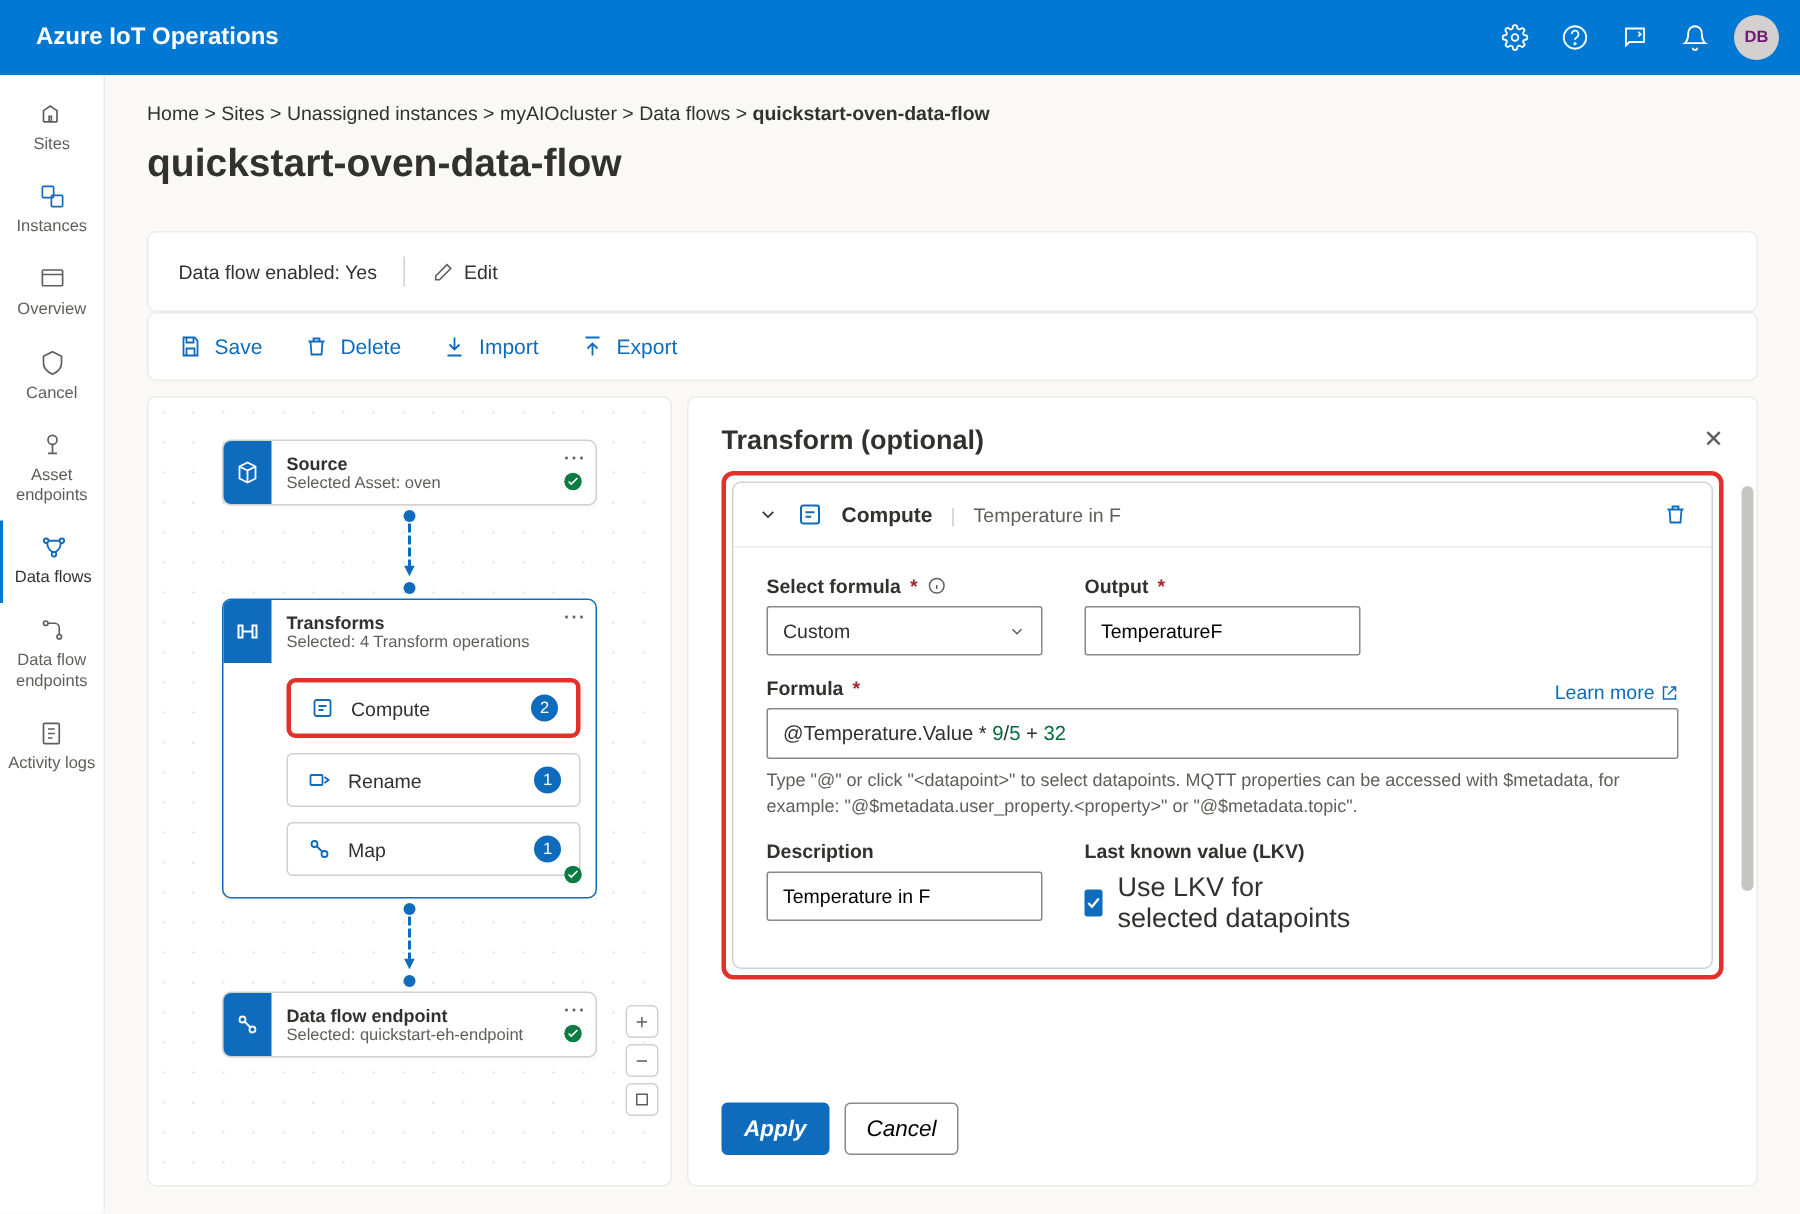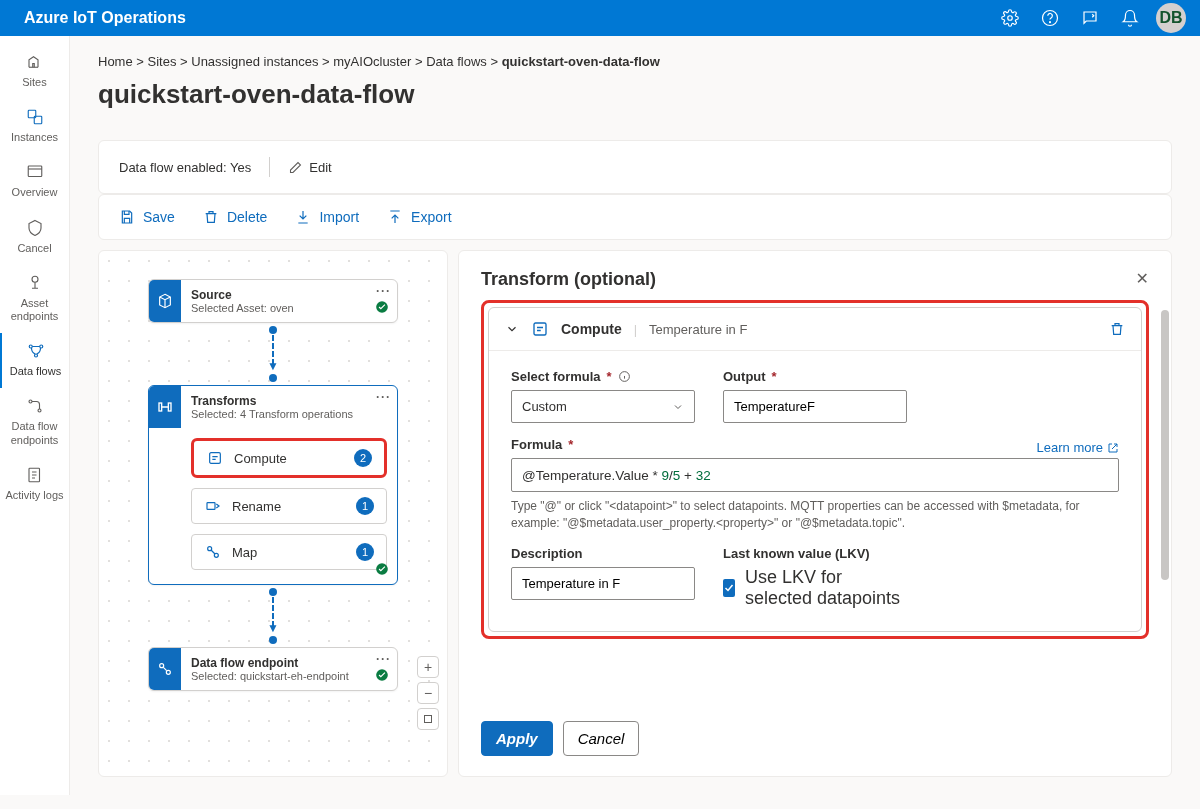--- a/index.html
+++ b/index.html
@@ -1,22 +1,22 @@
 <!DOCTYPE html>
 <html><head>
 <meta charset="utf-8">
 <style>
   * { box-sizing: border-box; margin: 0; padding: 0; font-family: "Segoe UI", -apple-system, sans-serif; }
   body { background: #faf9f8; width: 1200px; height: 809px; overflow: hidden; font-size: 13px; color: #323130; }
 
   
-  .topbar { background: #0078d4; color: #fff; height: 36px; display: flex; align-items: center; padding: 0 14px 0 24px; }
+  .topbar { background: #0078d4; color: #fff; height: 50px; display: flex; align-items: center; padding: 0 14px 0 24px; }
   .topbar .brand { font-weight: 600; font-size: 16px; flex: 1; }
   .topbar .icon-btn { width: 40px; height: 40px; display: flex; align-items: center; justify-content: center; color: #fff; cursor: pointer; }
-  .topbar .avatar { width: 30px; height: 30px; border-radius: 50%; background: #d4d0cf; color: #14532d; display: flex; align-items: center; justify-content: center; font-size: 16px; font-weight:600; margin-left: 6px; }
+  .topbar .avatar { width: 30px; height: 30px; border-radius: 50%; background: #d4d0cf; color: #701a75; display: flex; align-items: center; justify-content: center; font-size: 11px; font-weight:600; margin-left: 6px; }
 
   
   .shell { display: flex; height: calc(100% - 50px); }
   .sidenav { width: 70px; background: #fff; border-right: 1px solid #edebe9; display: flex; flex-direction: column; align-items: center; padding-top: 8px; }
   .sidenav .item { width: 100%; display: flex; flex-direction: column; align-items: center; padding: 8px 0 10px; font-size: 11px; color: #605e5c; cursor: pointer; text-align:center; line-height:1.2;}
   .sidenav .item .ic { width: 20px; height: 20px; margin-bottom: 4px; display:flex; align-items:center; justify-content:center;}
   .sidenav .item.selected { border-left: 2px solid #0078d4; color:#323130;}
   .content { flex: 1; padding: 18px 28px; overflow: hidden; display:flex; flex-direction:column;}
 
   .breadcrumb { font-size: 13px; color:#323130; margin-bottom: 10px; }

